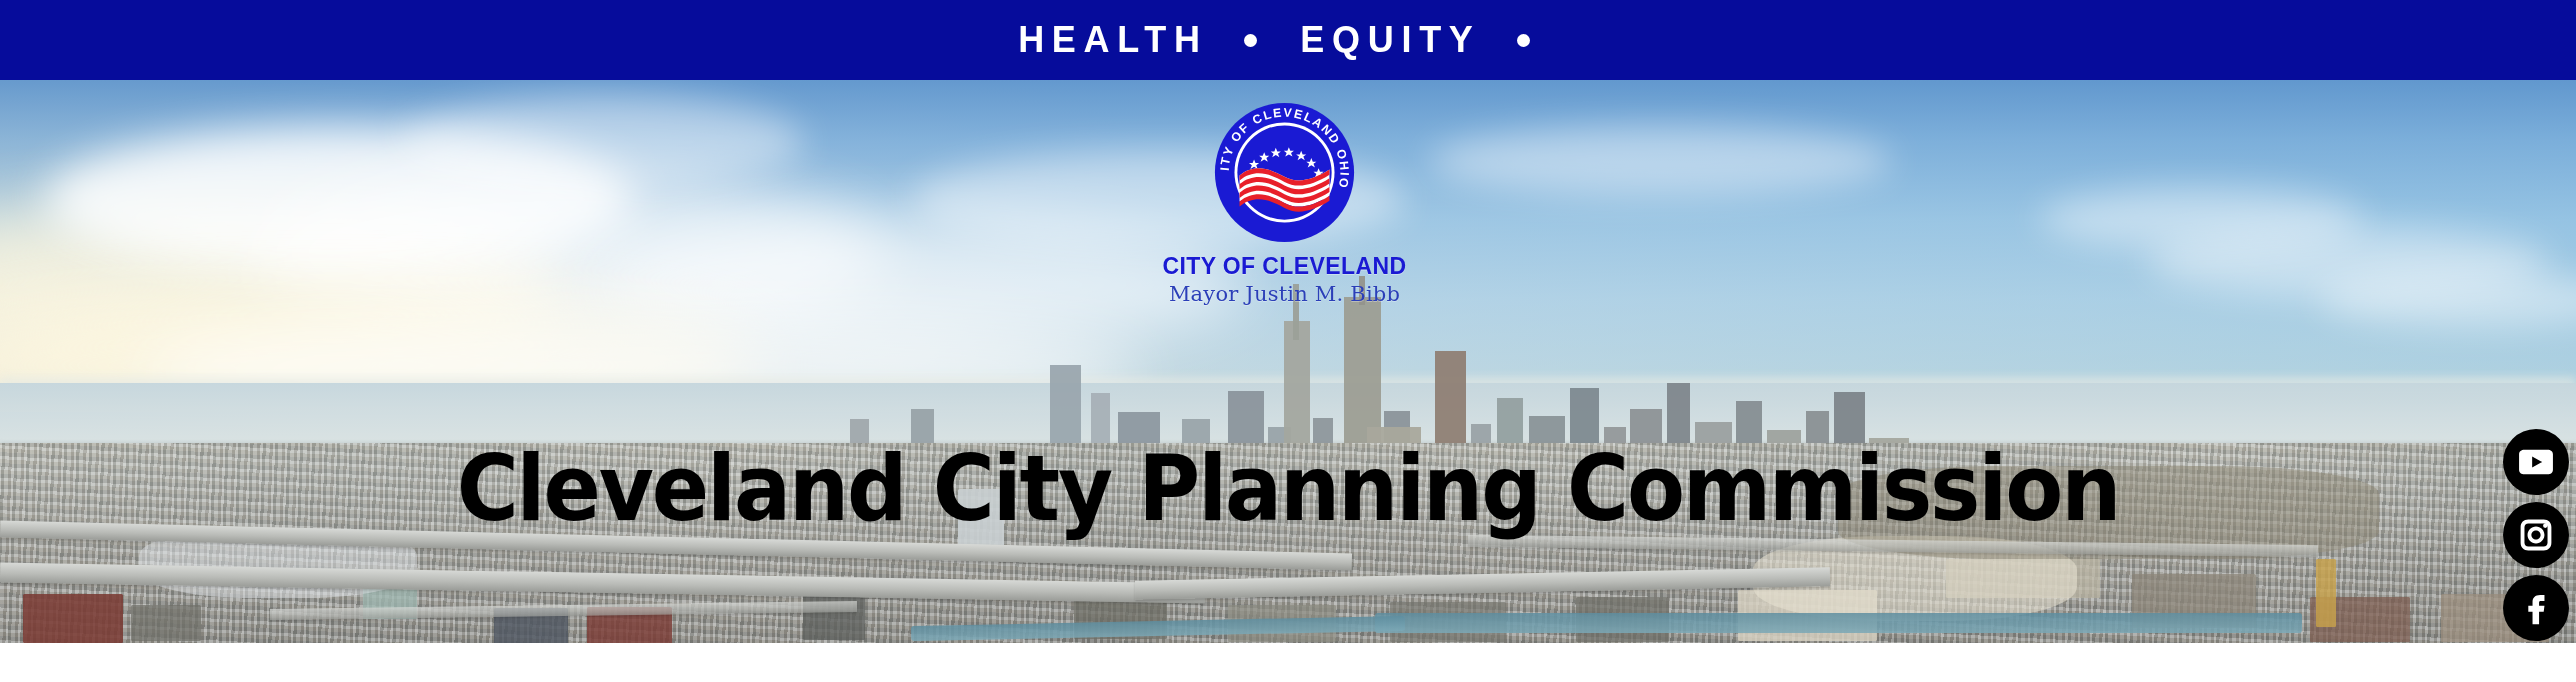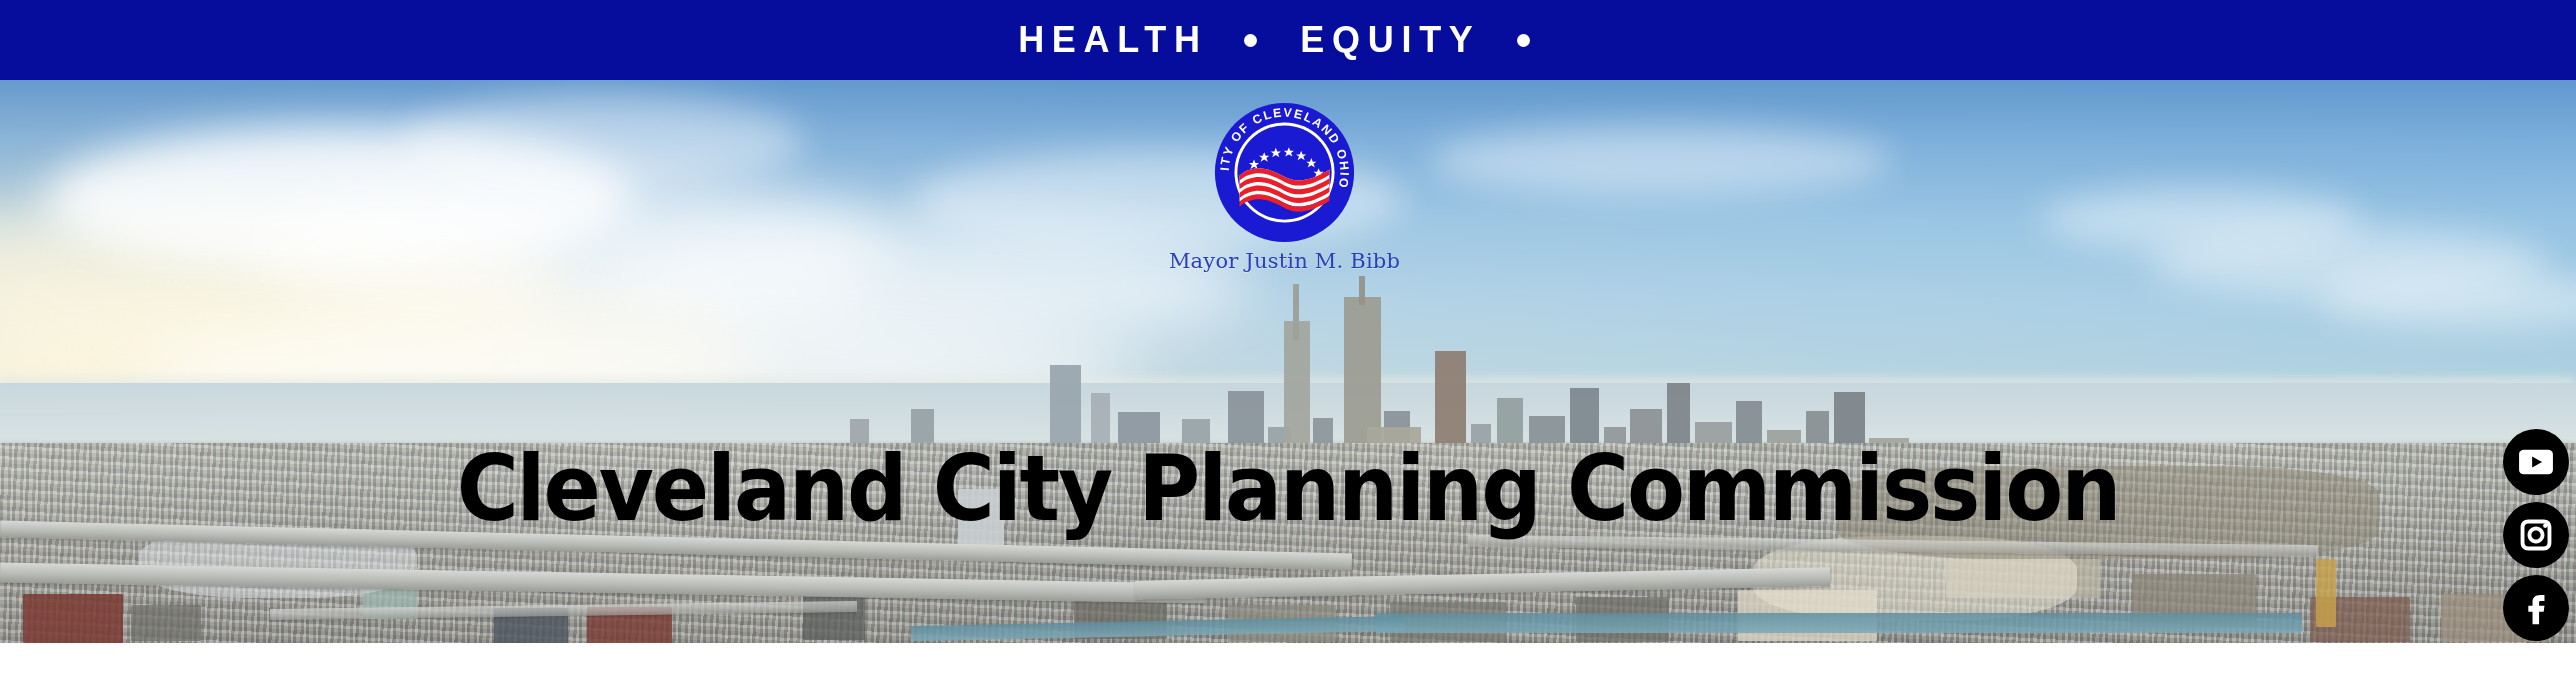--- a/index.html
+++ b/index.html
@@ -389,20 +389,21 @@
             <path d="M38,116 C60,98 82,108 100,118 C118,128 140,122 162,108 L162,115 C140,129 118,135 100,125 C82,115 60,105 38,123 Z" fill="#e8202a"></path>
             <path d="M38,128 C60,110 82,120 100,130 C118,140 140,134 162,120 L162,127 C140,141 118,147 100,137 C82,127 60,117 38,135 Z" fill="#e8202a"></path>
             <path d="M38,140 C60,122 82,132 100,142 C118,152 140,146 162,132 L162,139 C140,153 118,159 100,149 C82,139 60,129 38,147 Z" fill="#e8202a"></path>
           </g>
 
           <text font-family="Liberation Sans, sans-serif" font-size="17" font-weight="bold" fill="#ffffff" letter-spacing="2.4">
             <textPath href="#ringpath" startOffset="26%" text-anchor="middle">CITY OF CLEVELAND OHIO</textPath>
           </text>
         </svg>
       </div>
+      <div class="seal-city">CITY OF CLEVELAND</div>
       <div class="seal-mayor">Mayor Justin M. Bibb</div>
     </div>
 
     <div class="hero-title">Cleveland City Planning Commission</div>
 
     <div class="social-rail">
 
       <a class="social-icon" href="#">
         <svg width="40" height="40" viewBox="0 0 52 52" xmlns="http://www.w3.org/2000/svg" aria-hidden="true">
           <path fill="#ffffff" fill-rule="evenodd" d="M4 16 C4 12 7 10 11 10 L41 10 C45 10 48 12 48 16 L48 36 C48 40 45 42 41 42 L11 42 C7 42 4 40 4 36 Z

